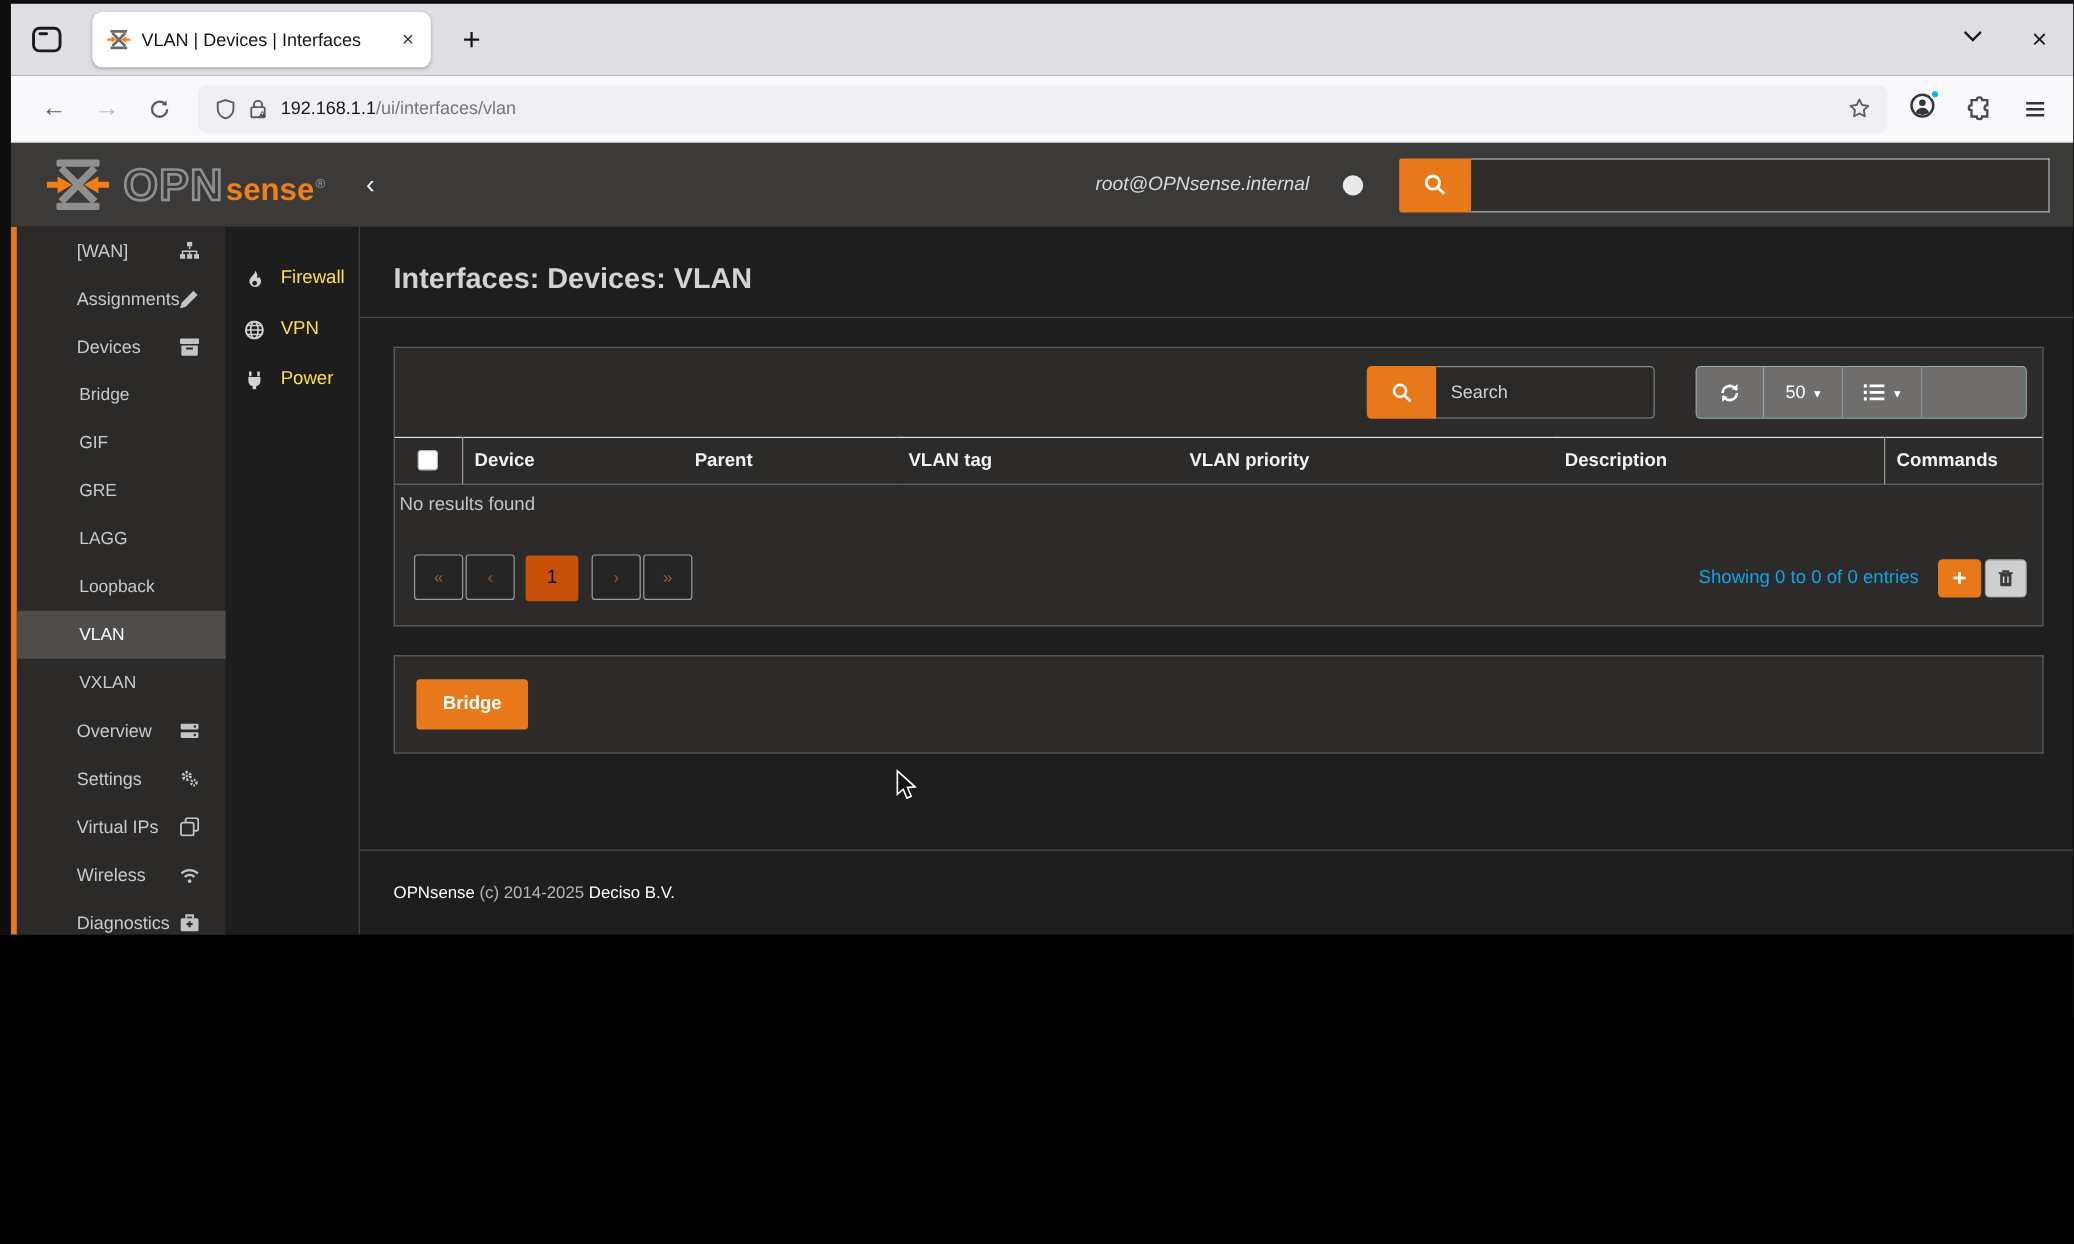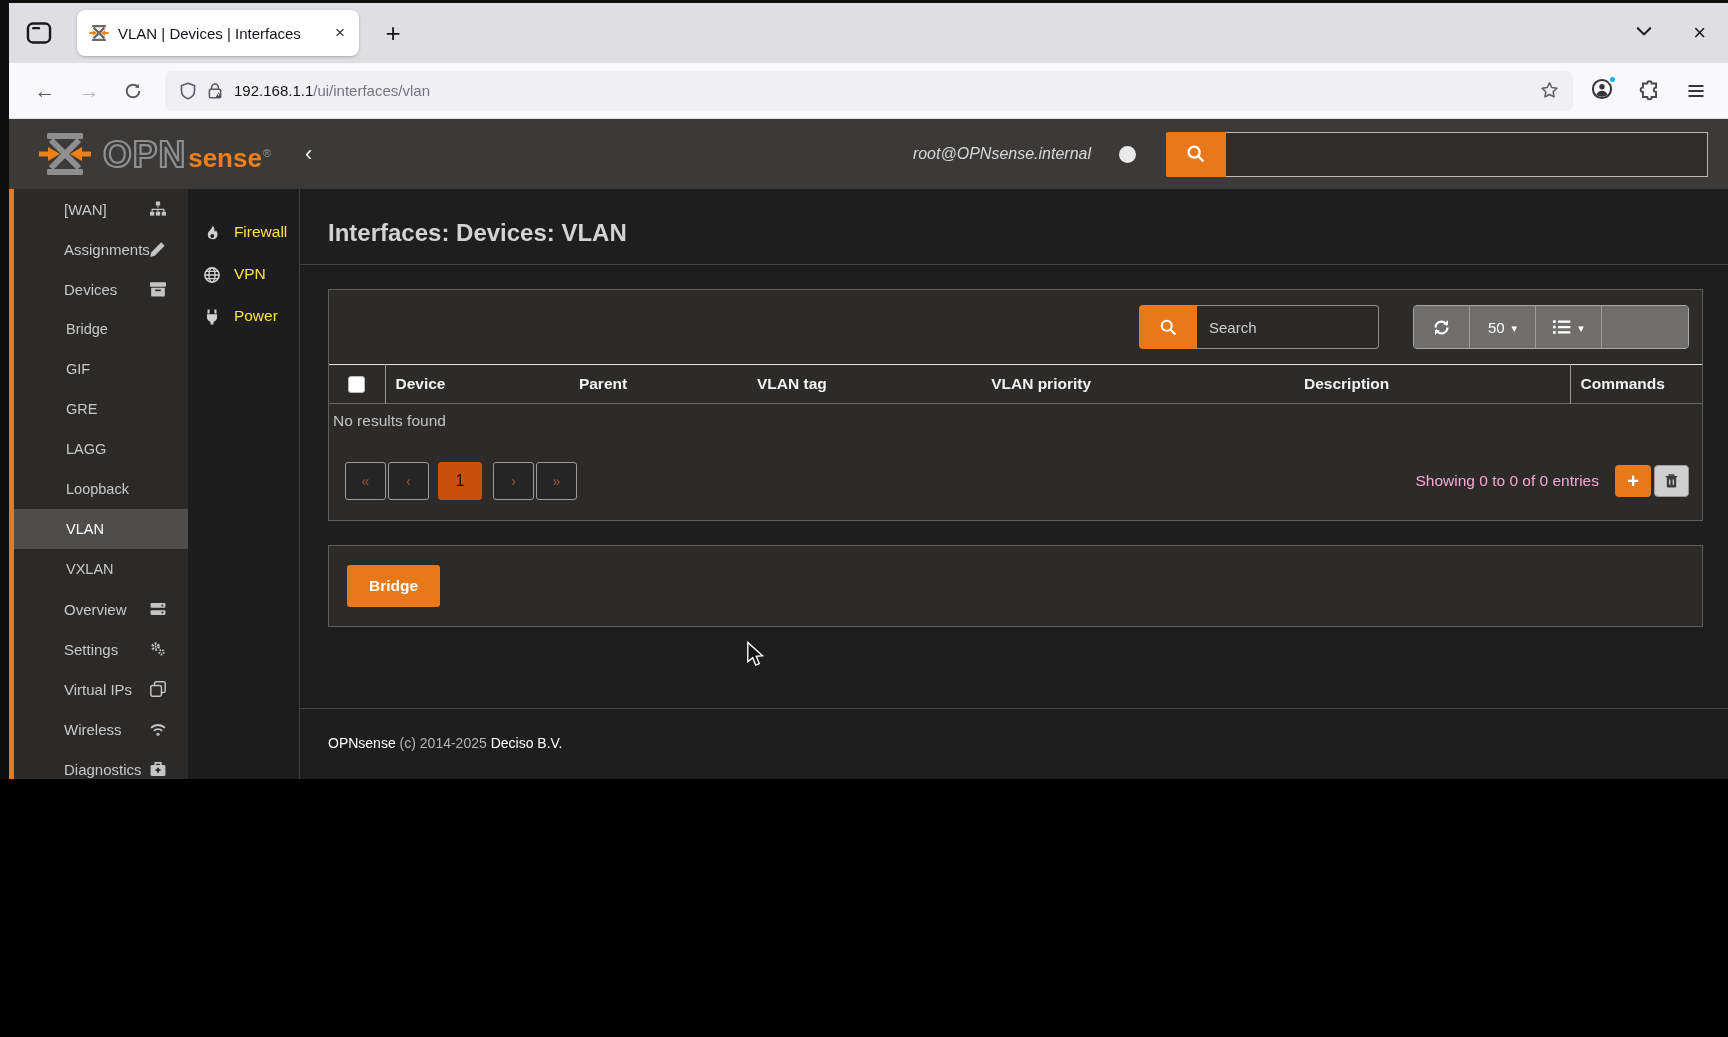--- a/index.html
+++ b/index.html
@@ -81,21 +81,21 @@
   .col-cmd { width:132px; border-left:1px solid #9a9a9a; }
   .cb { width:17px; height:17px; background:#fff; border:1px solid #bbb; border-radius:3px; display:inline-block; vertical-align:middle; }
   .empty-row td { color:#c4c4c4; font-size:15.5px; padding:8px 0 6px 4px; }
 
   .grid-footer { display:flex; align-items:center; padding:26px 13px 20px 16px; }
   .pg { height:38px; min-width:41px; background:#262525; border:1px solid #9c9c9c; color:#9c5836; font-size:14px;
         border-radius:3px; cursor:pointer; }
   .pg + .pg { margin-left:2px; }
   .pg.active { background:#c8500a; color:#151515; font-size:16px; min-width:44px; margin:0 9px; border-color:#c8500a; }
   .gf-right { margin-left:auto; display:flex; align-items:center; }
-  .showing { color:#f9a8d4; font-size:15.5px; margin-right:16px; }
+  .showing { color:#0ea5e9; font-size:15.5px; margin-right:16px; }
   .add-btn { width:36px; height:32px; background:#e8791a; border:none; border-radius:4px; color:#fff; font-size:20px; font-weight:700; cursor:pointer; line-height:1; }
   .del-btn { width:35px; height:32px; background:#cfcfcf; border:1px solid #9a9a9a; border-radius:4px; margin-left:3px; cursor:pointer; display:inline-flex; align-items:center; justify-content:center; }
 
   .apply-panel { padding:19px 18px; margin-bottom:6px; }
   .apply-btn { background:#e8791a; border:none; border-radius:3px; color:#fff; font-size:15.5px; font-weight:700; padding:12px 22px; cursor:pointer; }
 
   .footer { margin-top:auto; border-top:1px solid #474645; padding:26px 0 28px 28px; font-size:14px; color:#b5b5b5; }
   .flink { color:#ffffff; cursor:pointer; }
 
   .cursor { position:absolute; left:445px; top:452px; pointer-events:none; }

